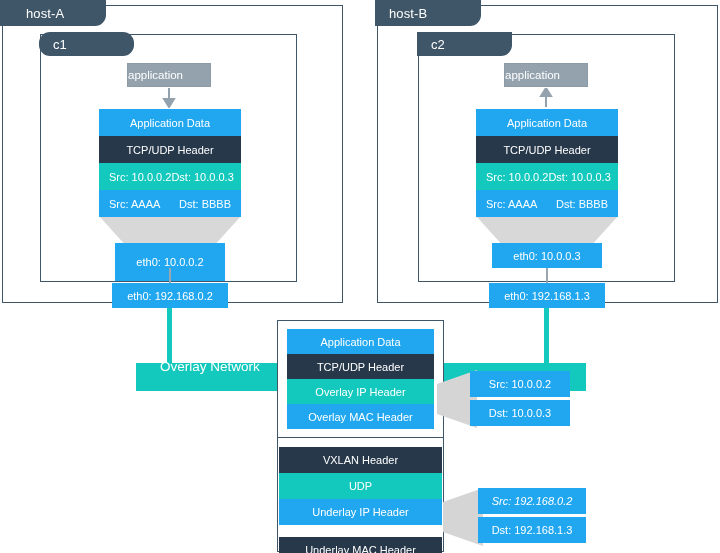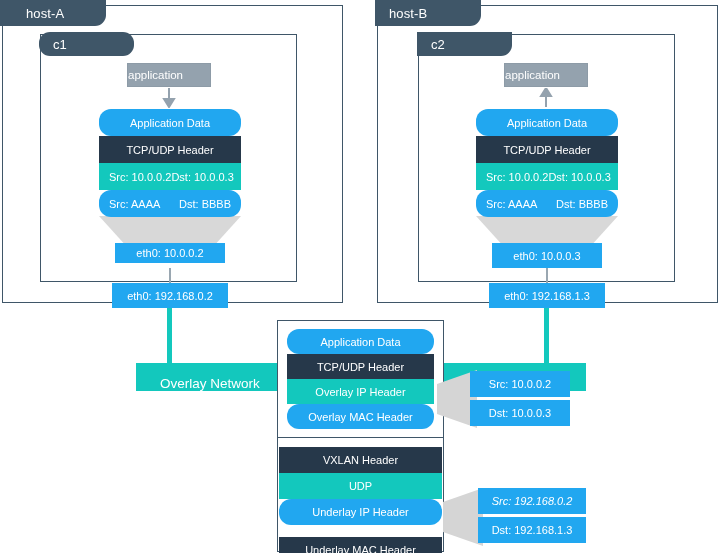--- a/index.html
+++ b/index.html
@@ -62,21 +62,21 @@
     position:absolute;
     display:flex;
     align-items:center;
     justify-content:center;
     color:#ffffff;
     font-size:11px;
     box-sizing:border-box;
     white-space:nowrap;
   }
   .pk-row.two{justify-content:space-between;padding:0 10px;}
-  .c-blue{background:#21a7f0;border-radius:12px;}
+  .c-blue{background:#21a7f0;}
   .c-navy{background:#26384a;}
   .c-teal{background:#13c8bd;}
   
   .funnel{position:absolute;}
   
   .eth-box{
     position:absolute;
     background:#21a7f0;
     color:#ffffff;
     font-size:11px;
@@ -161,21 +161,21 @@
   </div>
   <div class="pk-row two c-teal" style="left:99px;top:163px;width:142px;height:27px;">
     <span>Src: 10.0.0.2</span>
     <span>Dst: 10.0.0.3</span>
   </div>
   <div class="pk-row two c-blue" style="left:99px;top:190px;width:142px;height:27px;">
     <span>Src: AAAA</span>
     <span>Dst: BBBB</span>
   </div>
 
-  <div class="eth-box" style="left:115px;top:243px;width:110px;height:20px;">
+  <div class="eth-box" style="left:115px;top:243px;width:110px;height:38px;">
     <span>eth0: 10.0.0.2</span>
   </div>
 
   <div class="vline-grey" style="left:169px;top:268px;height:16px;"></div>
 
   <div class="eth-box" style="left:112px;top:283px;width:116px;height:25px;">
     <span>eth0: 192.168.0.2</span>
   </div>
 
   <div class="vline-teal" style="left:167px;top:308px;height:58px;"></div>
@@ -222,21 +222,21 @@
 
   <div class="vline-grey" style="left:546px;top:268px;height:16px;"></div>
 
   <div class="eth-box" style="left:489px;top:283px;width:116px;height:25px;">
     <span>eth0: 192.168.1.3</span>
   </div>
 
   <div class="vline-teal" style="left:544px;top:308px;height:58px;"></div>
 
   <div class="hbar-teal" style="left:136px;top:363px;width:145px;height:28px;"></div>
-  <div class="overlay-label" style="left:136px;top:363px;width:145px;height:40px;">
+  <div class="overlay-label" style="left:136px;top:346px;width:145px;height:40px;">
     <span>Overlay Network</span>
   </div>
   <div class="hbar-teal" style="left:440px;top:363px;width:146px;height:28px;"></div>
 
   <div class="stack-outer" style="left:277px;top:320px;width:167px;height:232px;"></div>
 
   <div class="inner-group" style="left:277px;top:320px;width:167px;height:118px;"></div>
 
   <div class="pk-row c-blue" style="left:287px;top:329px;width:147px;height:25px;">
     <span>Application Data</span>

